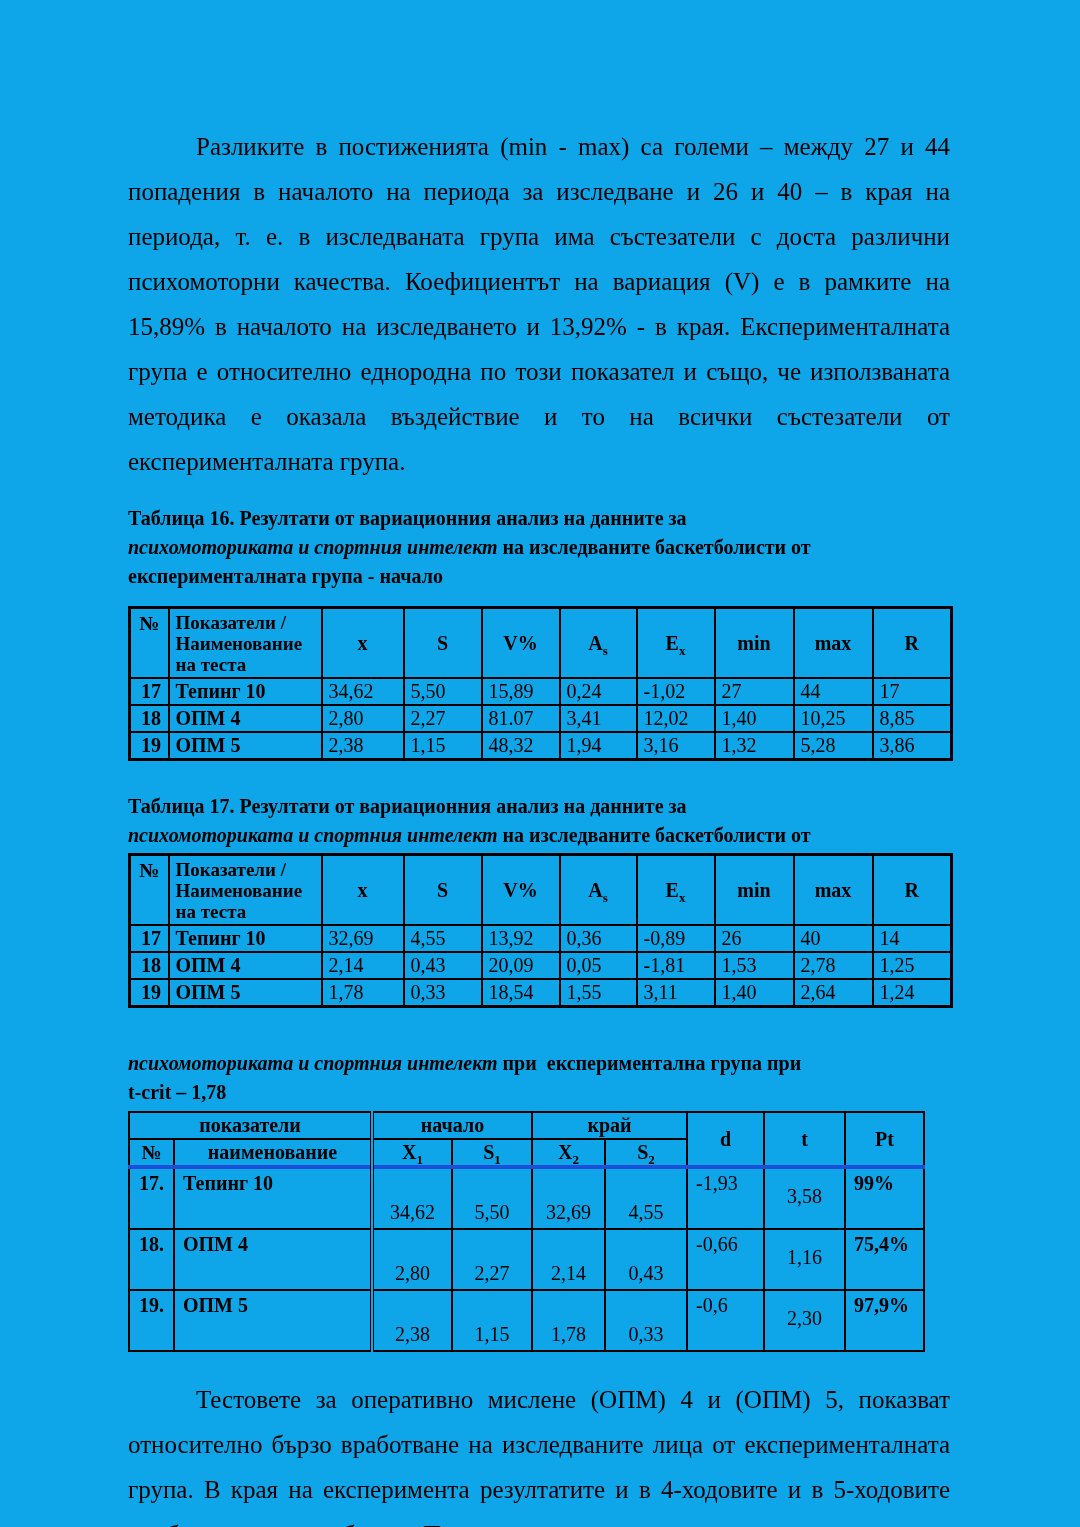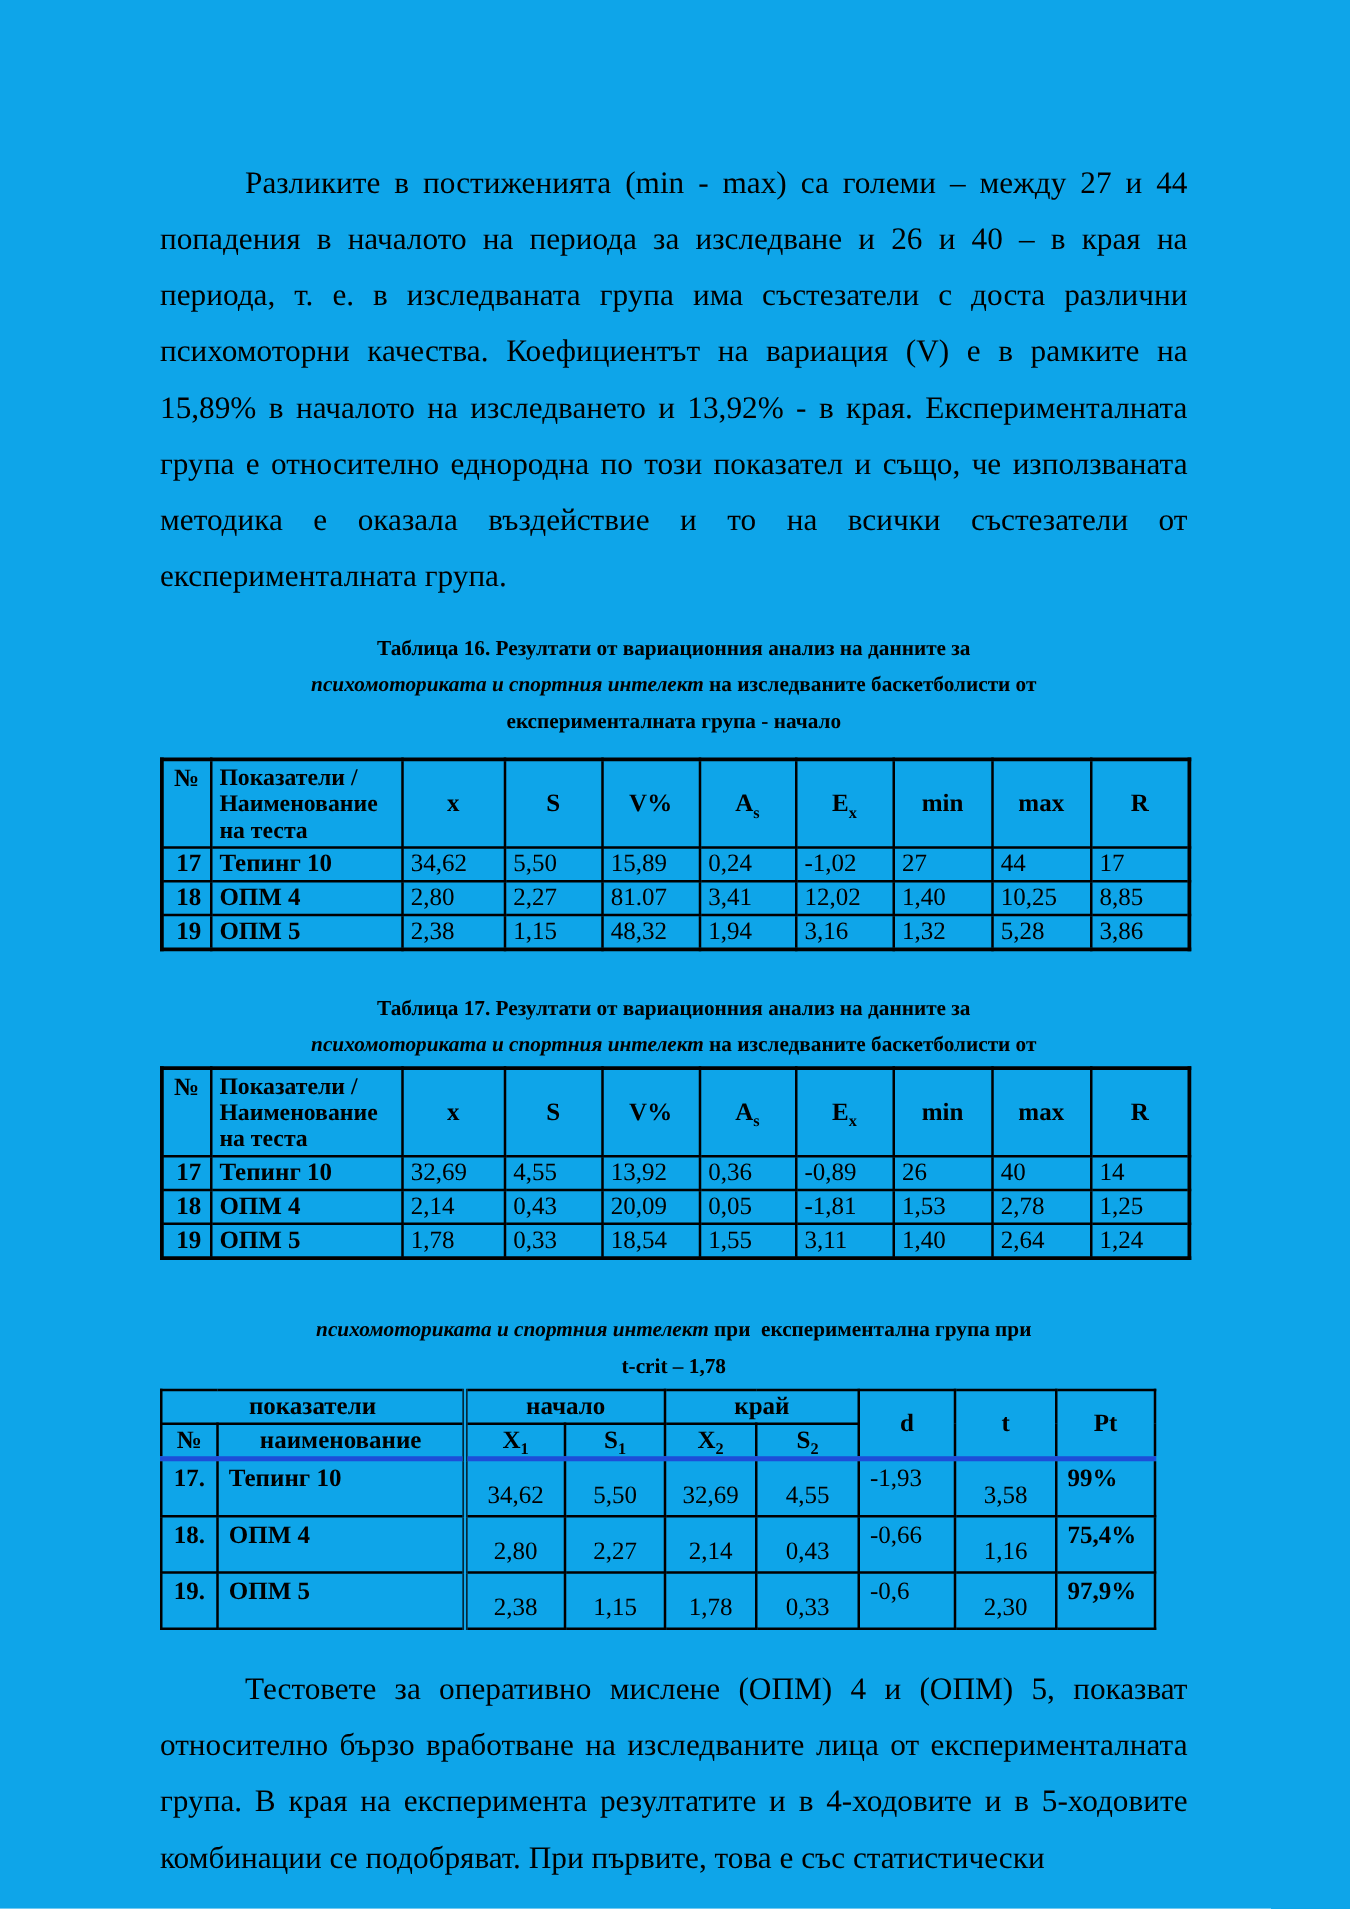--- a/index.html
+++ b/index.html
@@ -15,23 +15,23 @@
     overflow: hidden;
   }
   .body-text {
     font-size: 25px;
     line-height: 45px;
     text-align: justify;
     text-indent: 68px;
     margin: 0;
   }
   .tbl-title {
-    text-align: center;
+    text-align: left;
     font-weight: bold;
-    font-size: 17px;
+    font-size: 20px;
     line-height: 29px;
   }
   .it { font-style: italic; }
   #title16 { margin-top: 20px; margin-bottom: 15px; }
   #title17 { margin-top: 31px; margin-bottom: 3px; }
   #title18 { margin-top: 12px; margin-bottom: 4px; }
   #p2 { margin-top: 25px; }
 
   table { border-collapse: collapse; table-layout: fixed; }
   sub { font-size: 13px; line-height: 0; }
@@ -53,21 +53,21 @@
   .ttable { width: 795px; font-size: 20px; border: 2px solid #000; margin-top: 2px; }
   .ttable th, .ttable td { border: 2px solid #000; padding: 1px 8px; overflow: hidden; }
   .ttable thead th { height: 22px; text-align: center; vertical-align: middle; }
   .ttable thead { border-bottom: 4px solid #1d4ed8; }
   .dbl-left { border-left: 4px double #000 !important; }
   .ttable td { height: 38px; }
   .ttable td.num  { font-weight: bold; text-align: center; vertical-align: top; padding-top: 3px; }
   .ttable td.name { font-weight: bold; text-align: left; vertical-align: top; padding-top: 3px; }
   .ttable td.vnum { text-align: center; vertical-align: bottom; padding-bottom: 4px; }
   .ttable td.dcol { text-align: left; vertical-align: top; padding-top: 3px; }
-  .ttable td.tcol { text-align: center; vertical-align: bottom; padding-bottom: 4px; }
+  .ttable td.tcol { text-align: center; vertical-align: bottom; padding-bottom: 20px; }
   .ttable td.ptcol { font-weight: bold; text-align: left; vertical-align: top; padding-top: 3px; }
 </style>
 </head>
 <body>
 
 <div class="page">
 
   <p id="p1" class="body-text">Разликите в постиженията (min - max) са големи – между 27 и 44 попадения в началото на периода за изследване и 26 и 40 – в края на периода, т. е. в изследваната група има състезатели с доста различни психомоторни качества.  Коефициентът на вариация (V) е в рамките на 15,89% в началото на изследването и 13,92% - в края. Експерименталната група е относително еднородна по този показател и също, че използваната методика е оказала въздействие и то на всички състезатели от експерименталната група.</p>
 
   <div id="title16" class="tbl-title">

